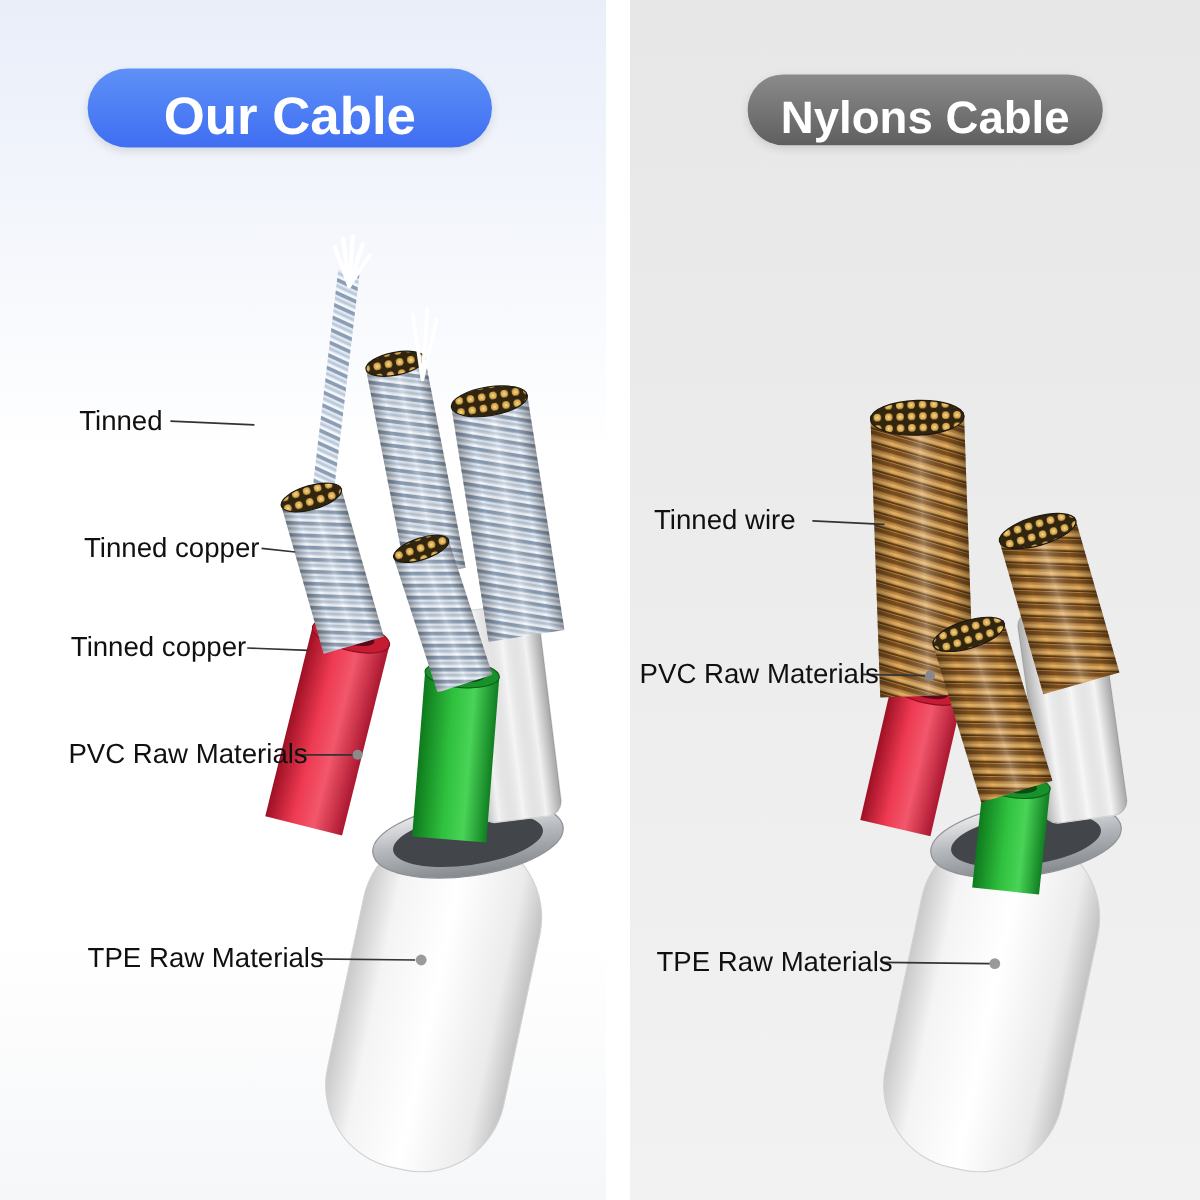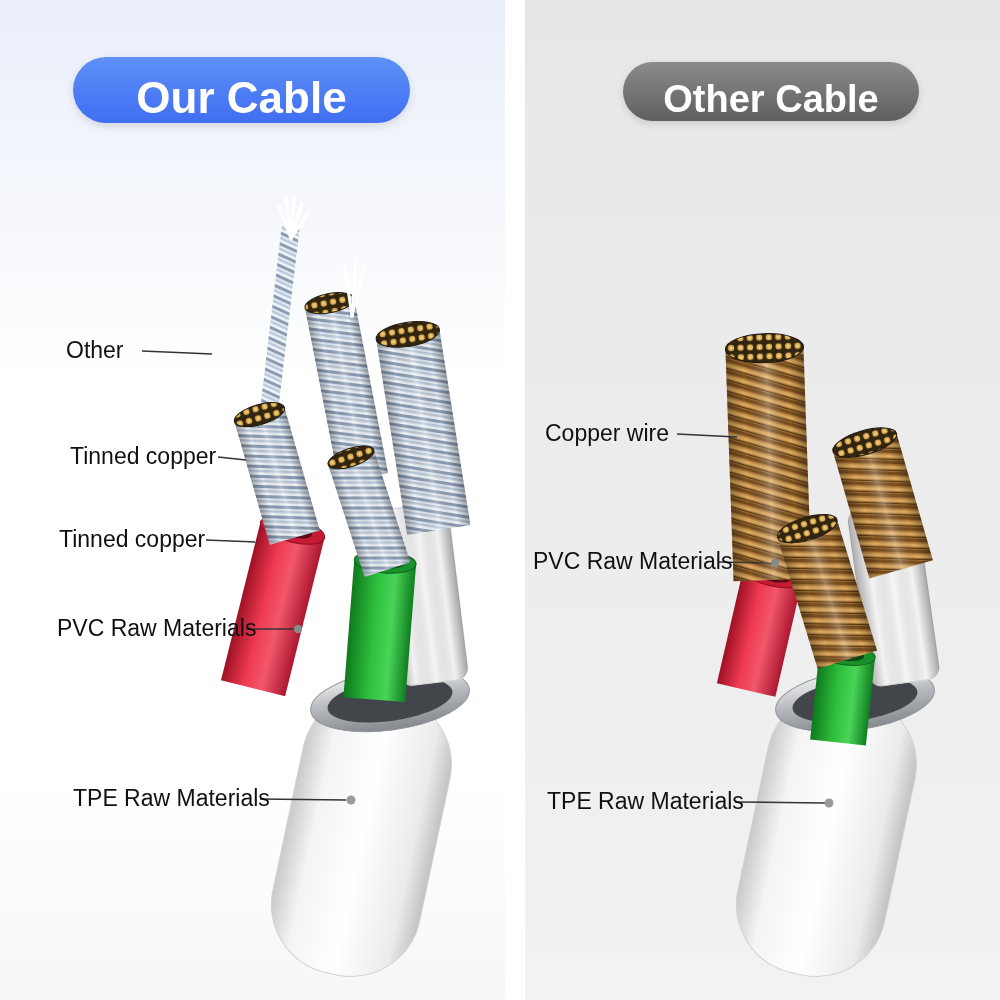--- a/index.html
+++ b/index.html
@@ -161,21 +161,21 @@
         <line x1="260" y1="799" x2="346" y2="800"></line>
       </g>
       <circle cx="298" cy="629" r="4.2" fill="#8a8a8a"></circle>
       <circle cx="351" cy="800" r="4.5" fill="#9a9a9a"></circle>
     </svg>
 
     <div class="pill blue">
       <span>Our Cable</span>
     </div>
 
-    <div class="callout" style="left:66px;top:337px;">Other</div>
+    <div class="callout" style="left:66px;top:337px;">Tinned</div>
     <div class="callout" style="left:70px;top:443px;">Tinned copper</div>
     <div class="callout" style="left:59px;top:526px;">Tinned copper</div>
     <div class="callout" style="left:57px;top:615px;">PVC Raw Materials</div>
     <div class="callout" style="left:73px;top:785px;">TPE Raw Materials</div>
   </section>
 
   <section class="panel right">
 
     <svg class="cable-svg" viewBox="0 0 475 1000">
 
@@ -226,21 +226,21 @@
       <g stroke="#333333" stroke-width="1.4">
         <line x1="152" y1="434" x2="212" y2="437"></line>
         <line x1="193" y1="562" x2="246" y2="563"></line>
         <line x1="210" y1="802" x2="300" y2="803"></line>
       </g>
       <circle cx="250" cy="563" r="4.2" fill="#888888"></circle>
       <circle cx="304" cy="803" r="4.5" fill="#9a9a9a"></circle>
     </svg>
 
     <div class="pill gray">
-      <span>Other Cable</span>
+      <span>Nylons Cable</span>
     </div>
 
-    <div class="callout" style="left:20px;top:420px;">Copper wire</div>
+    <div class="callout" style="left:20px;top:420px;">Tinned wire</div>
     <div class="callout" style="left:8px;top:548px;">PVC Raw Materials</div>
     <div class="callout" style="left:22px;top:788px;">TPE Raw Materials</div>
   </section>
 
 </div>
 
 </body></html>

